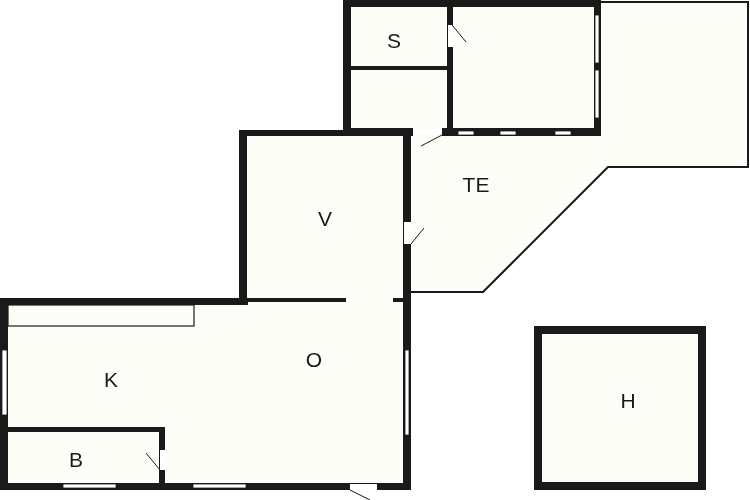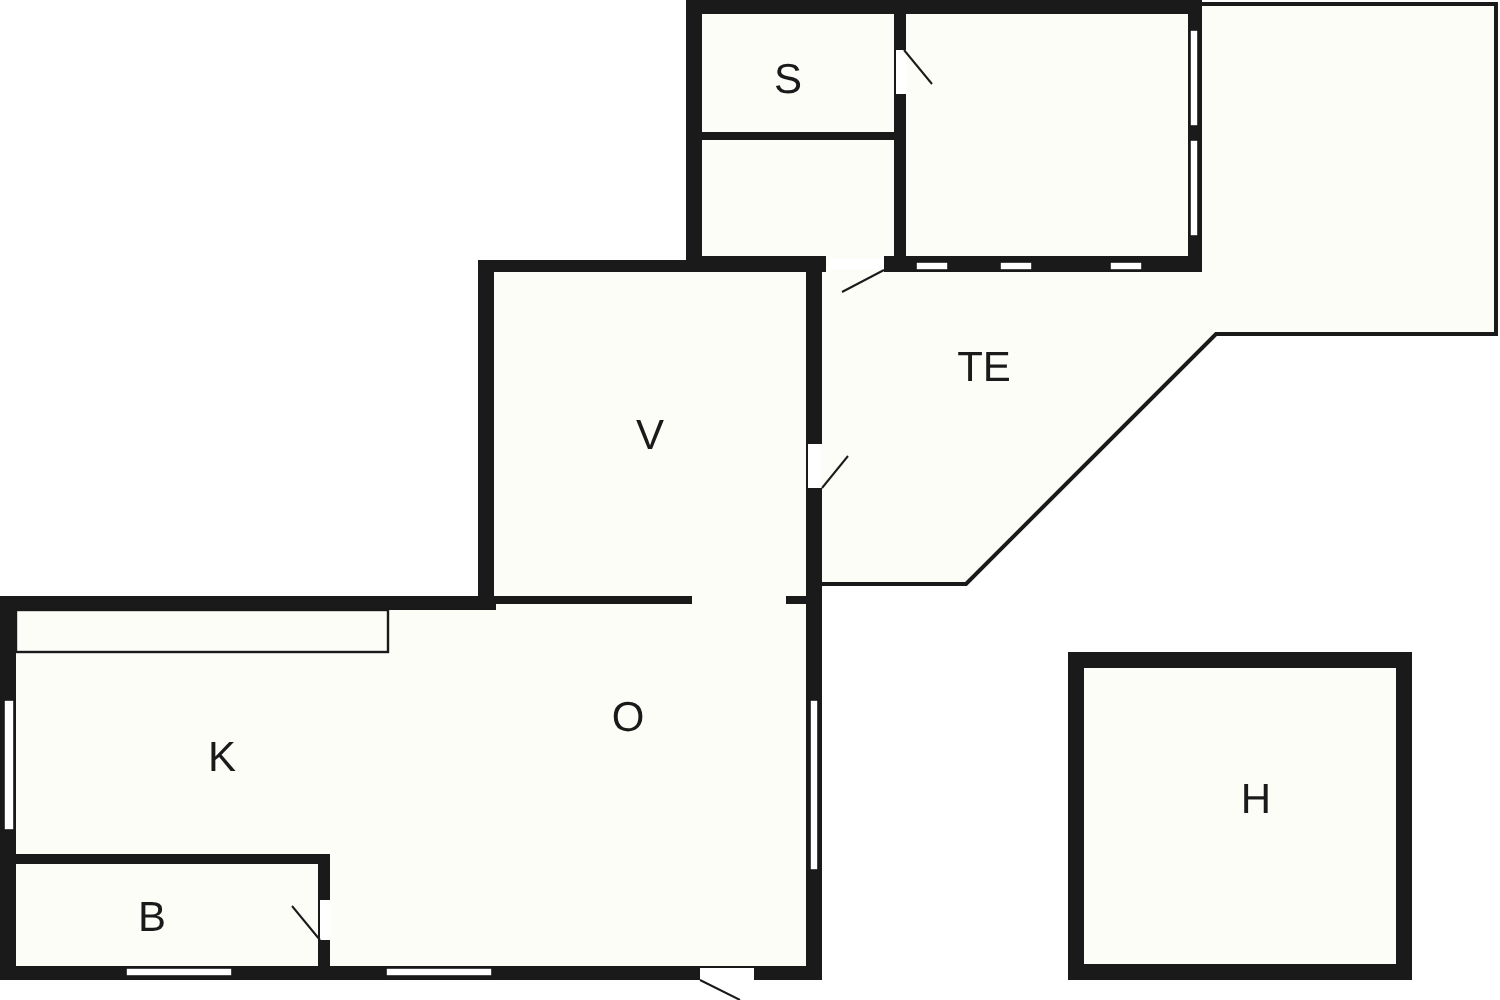--- a/index.html
+++ b/index.html
@@ -75,19 +75,19 @@
     <rect x="404" y="222" width="7" height="22" fill="#fff"></rect>
     <line x1="411" y1="244" x2="424" y2="228" stroke="#1a1a1a" stroke-width="1"></line>
     <rect x="415" y="129" width="27" height="6" fill="#fff"></rect>
     <line x1="442" y1="135" x2="421" y2="146" stroke="#1a1a1a" stroke-width="1"></line>
     <rect x="448" y="25" width="5" height="22" fill="#fff"></rect>
     <line x1="452" y1="25" x2="466" y2="42" stroke="#1a1a1a" stroke-width="1"></line>
   </g>
 </svg>
 
 <span class="lbl" style="left:394px;top:40px;">S</span>
-<span class="lbl" style="left:492px;top:184px;">TE</span>
+<span class="lbl" style="left:476px;top:184px;">TE</span>
 <span class="lbl" style="left:325px;top:218px;">V</span>
 <span class="lbl" style="left:111px;top:379px;">K</span>
 <span class="lbl" style="left:314px;top:359px;">O</span>
 <span class="lbl" style="left:76px;top:459px;">B</span>
 <span class="lbl" style="left:628px;top:400px;">H</span>
 </div>
 
 </body></html>

